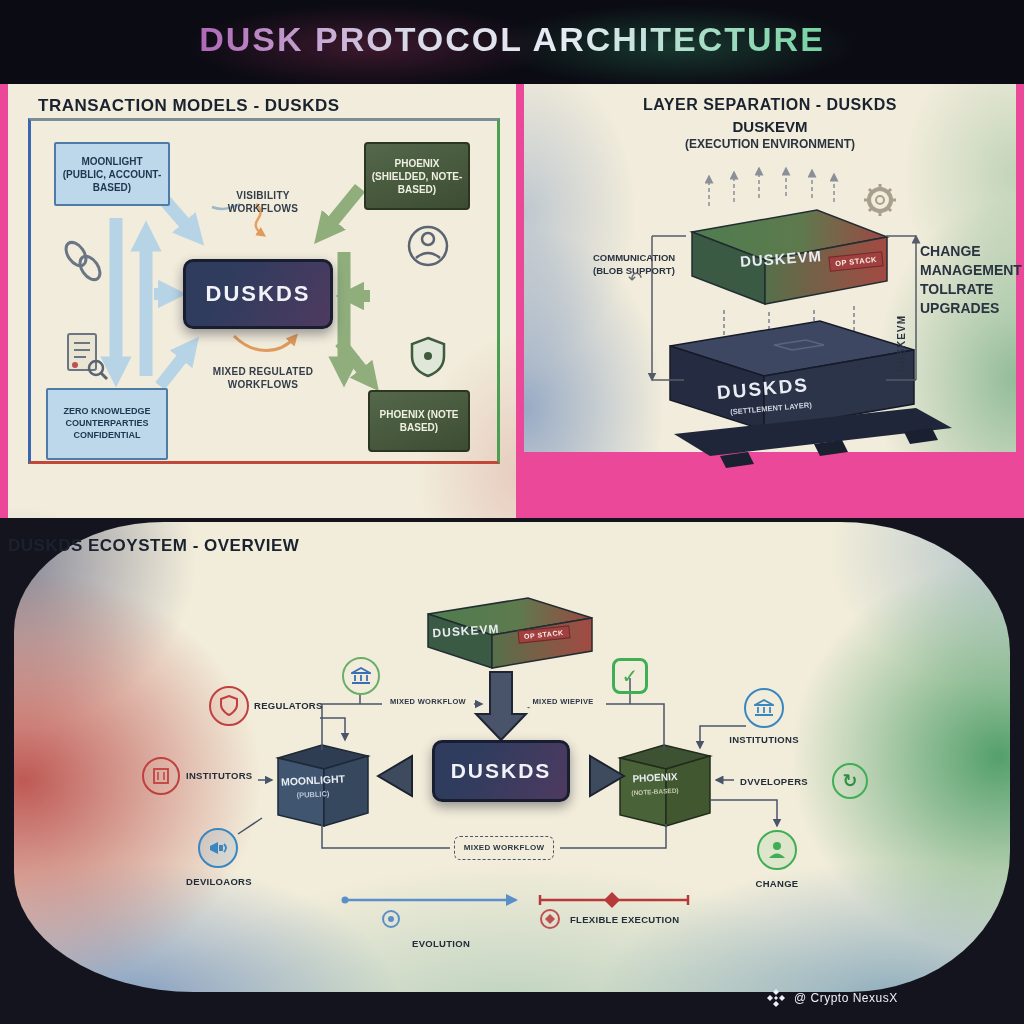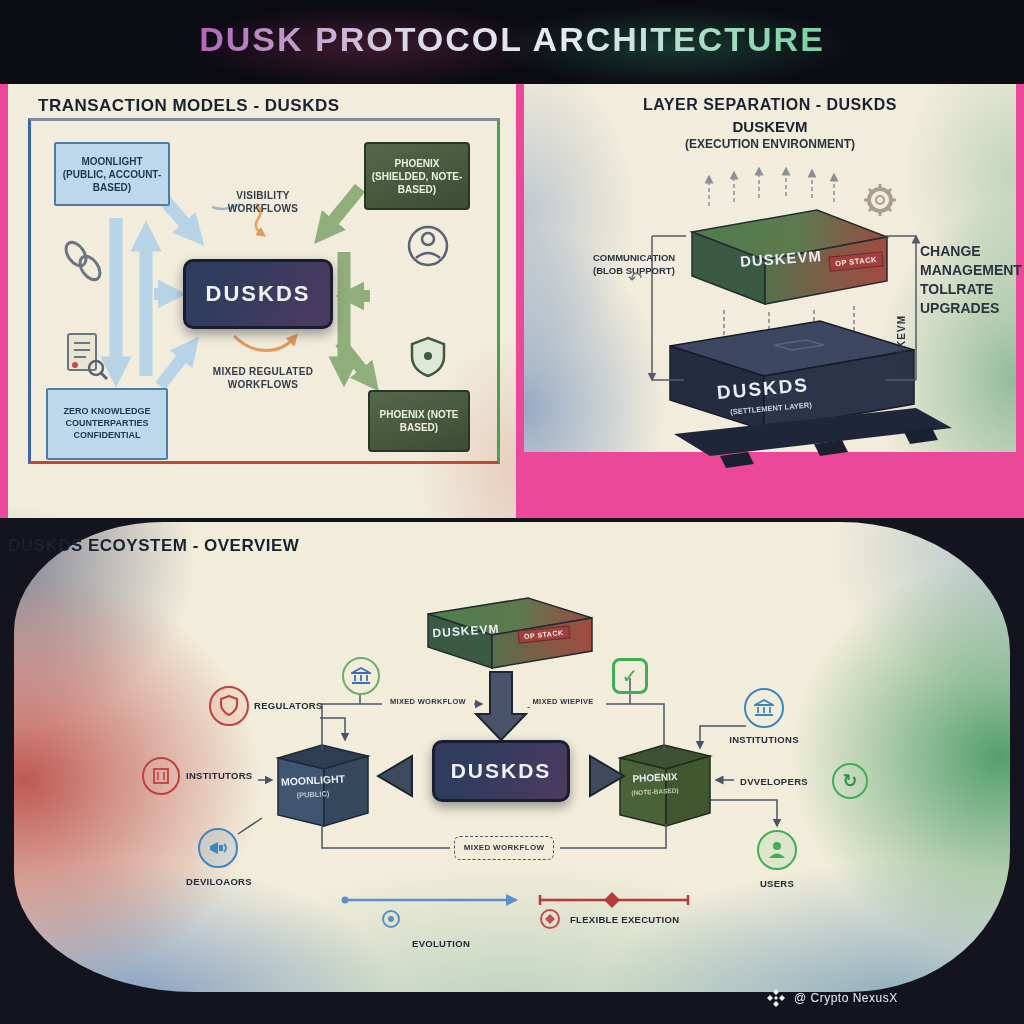--- a/index.html
+++ b/index.html
@@ -380,21 +380,21 @@
           <circle cx="10" cy="6" r="4" fill="#3fae55"></circle>
           <path d="M2,18 q8,-9 16,0 z" fill="#3fae55"></path>
         </svg>
     </div>
 
     <div class="actor-label" style="left:254px;top:182px;">REGULATORS</div>
     <div class="actor-label" style="left:186px;top:252px;">INSTITUTORS</div>
     <div class="actor-label" style="left:154px;top:358px;width:130px;text-align:center;">DEVILOAORS</div>
     <div class="actor-label" style="left:722px;top:216px;width:84px;text-align:center;">INSTITUTIONS</div>
     <div class="actor-label" style="left:740px;top:258px;">DVVELOPERS</div>
-    <div class="actor-label" style="left:752px;top:360px;width:50px;text-align:center;">USERS</div>
+    <div class="actor-label" style="left:752px;top:360px;width:50px;text-align:center;">CHANGE</div>
 
     <div class="icon-circle" style="left:382px;top:392px;width:18px;height:18px;border:2.5px solid #5b8fc9;">
       <div style="width:6px;height:6px;border-radius:50%;background:#5b8fc9;"></div>
     </div>
     <div class="actor-label" style="left:412px;top:396px;margin-top:24px;">EVOLUTION</div>
     <div class="icon-circle" style="left:540px;top:391px;width:20px;height:20px;border:2.5px solid #c05050;">
       <svg width="10" height="10">
           <polygon points="5,0 10,5 5,10 0,5" fill="#c05050"></polygon>
         </svg>
     </div>

